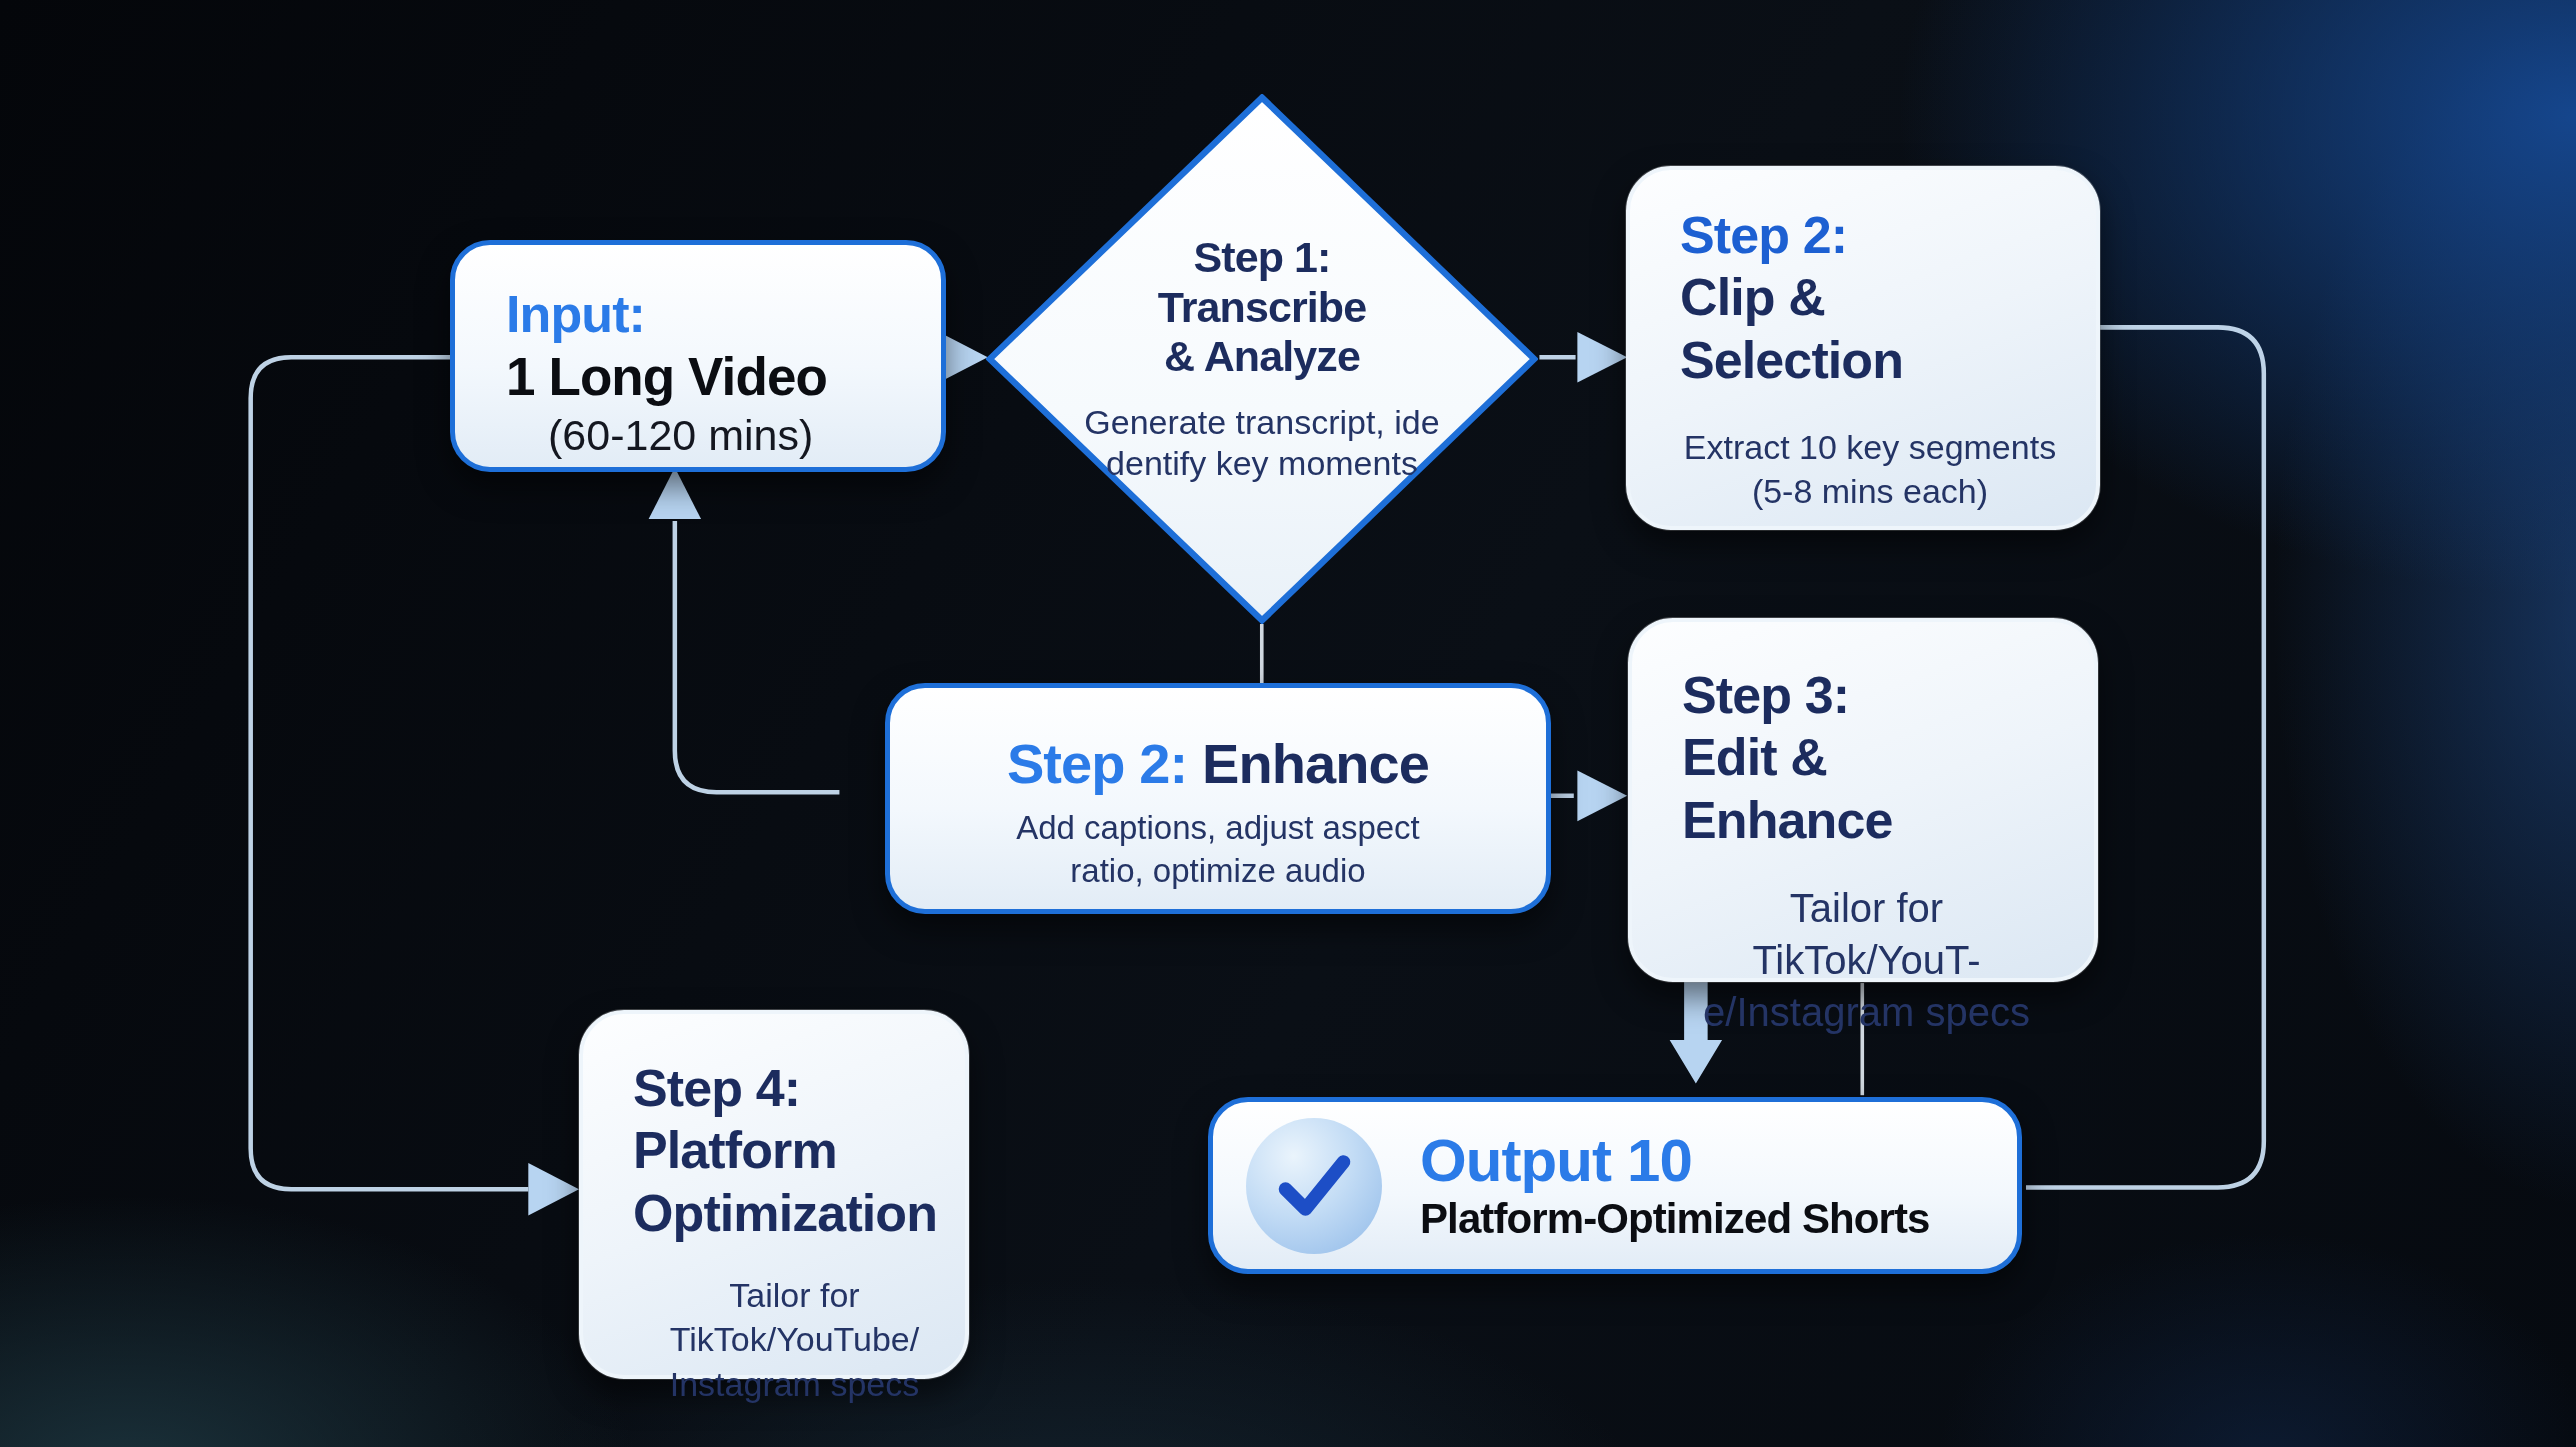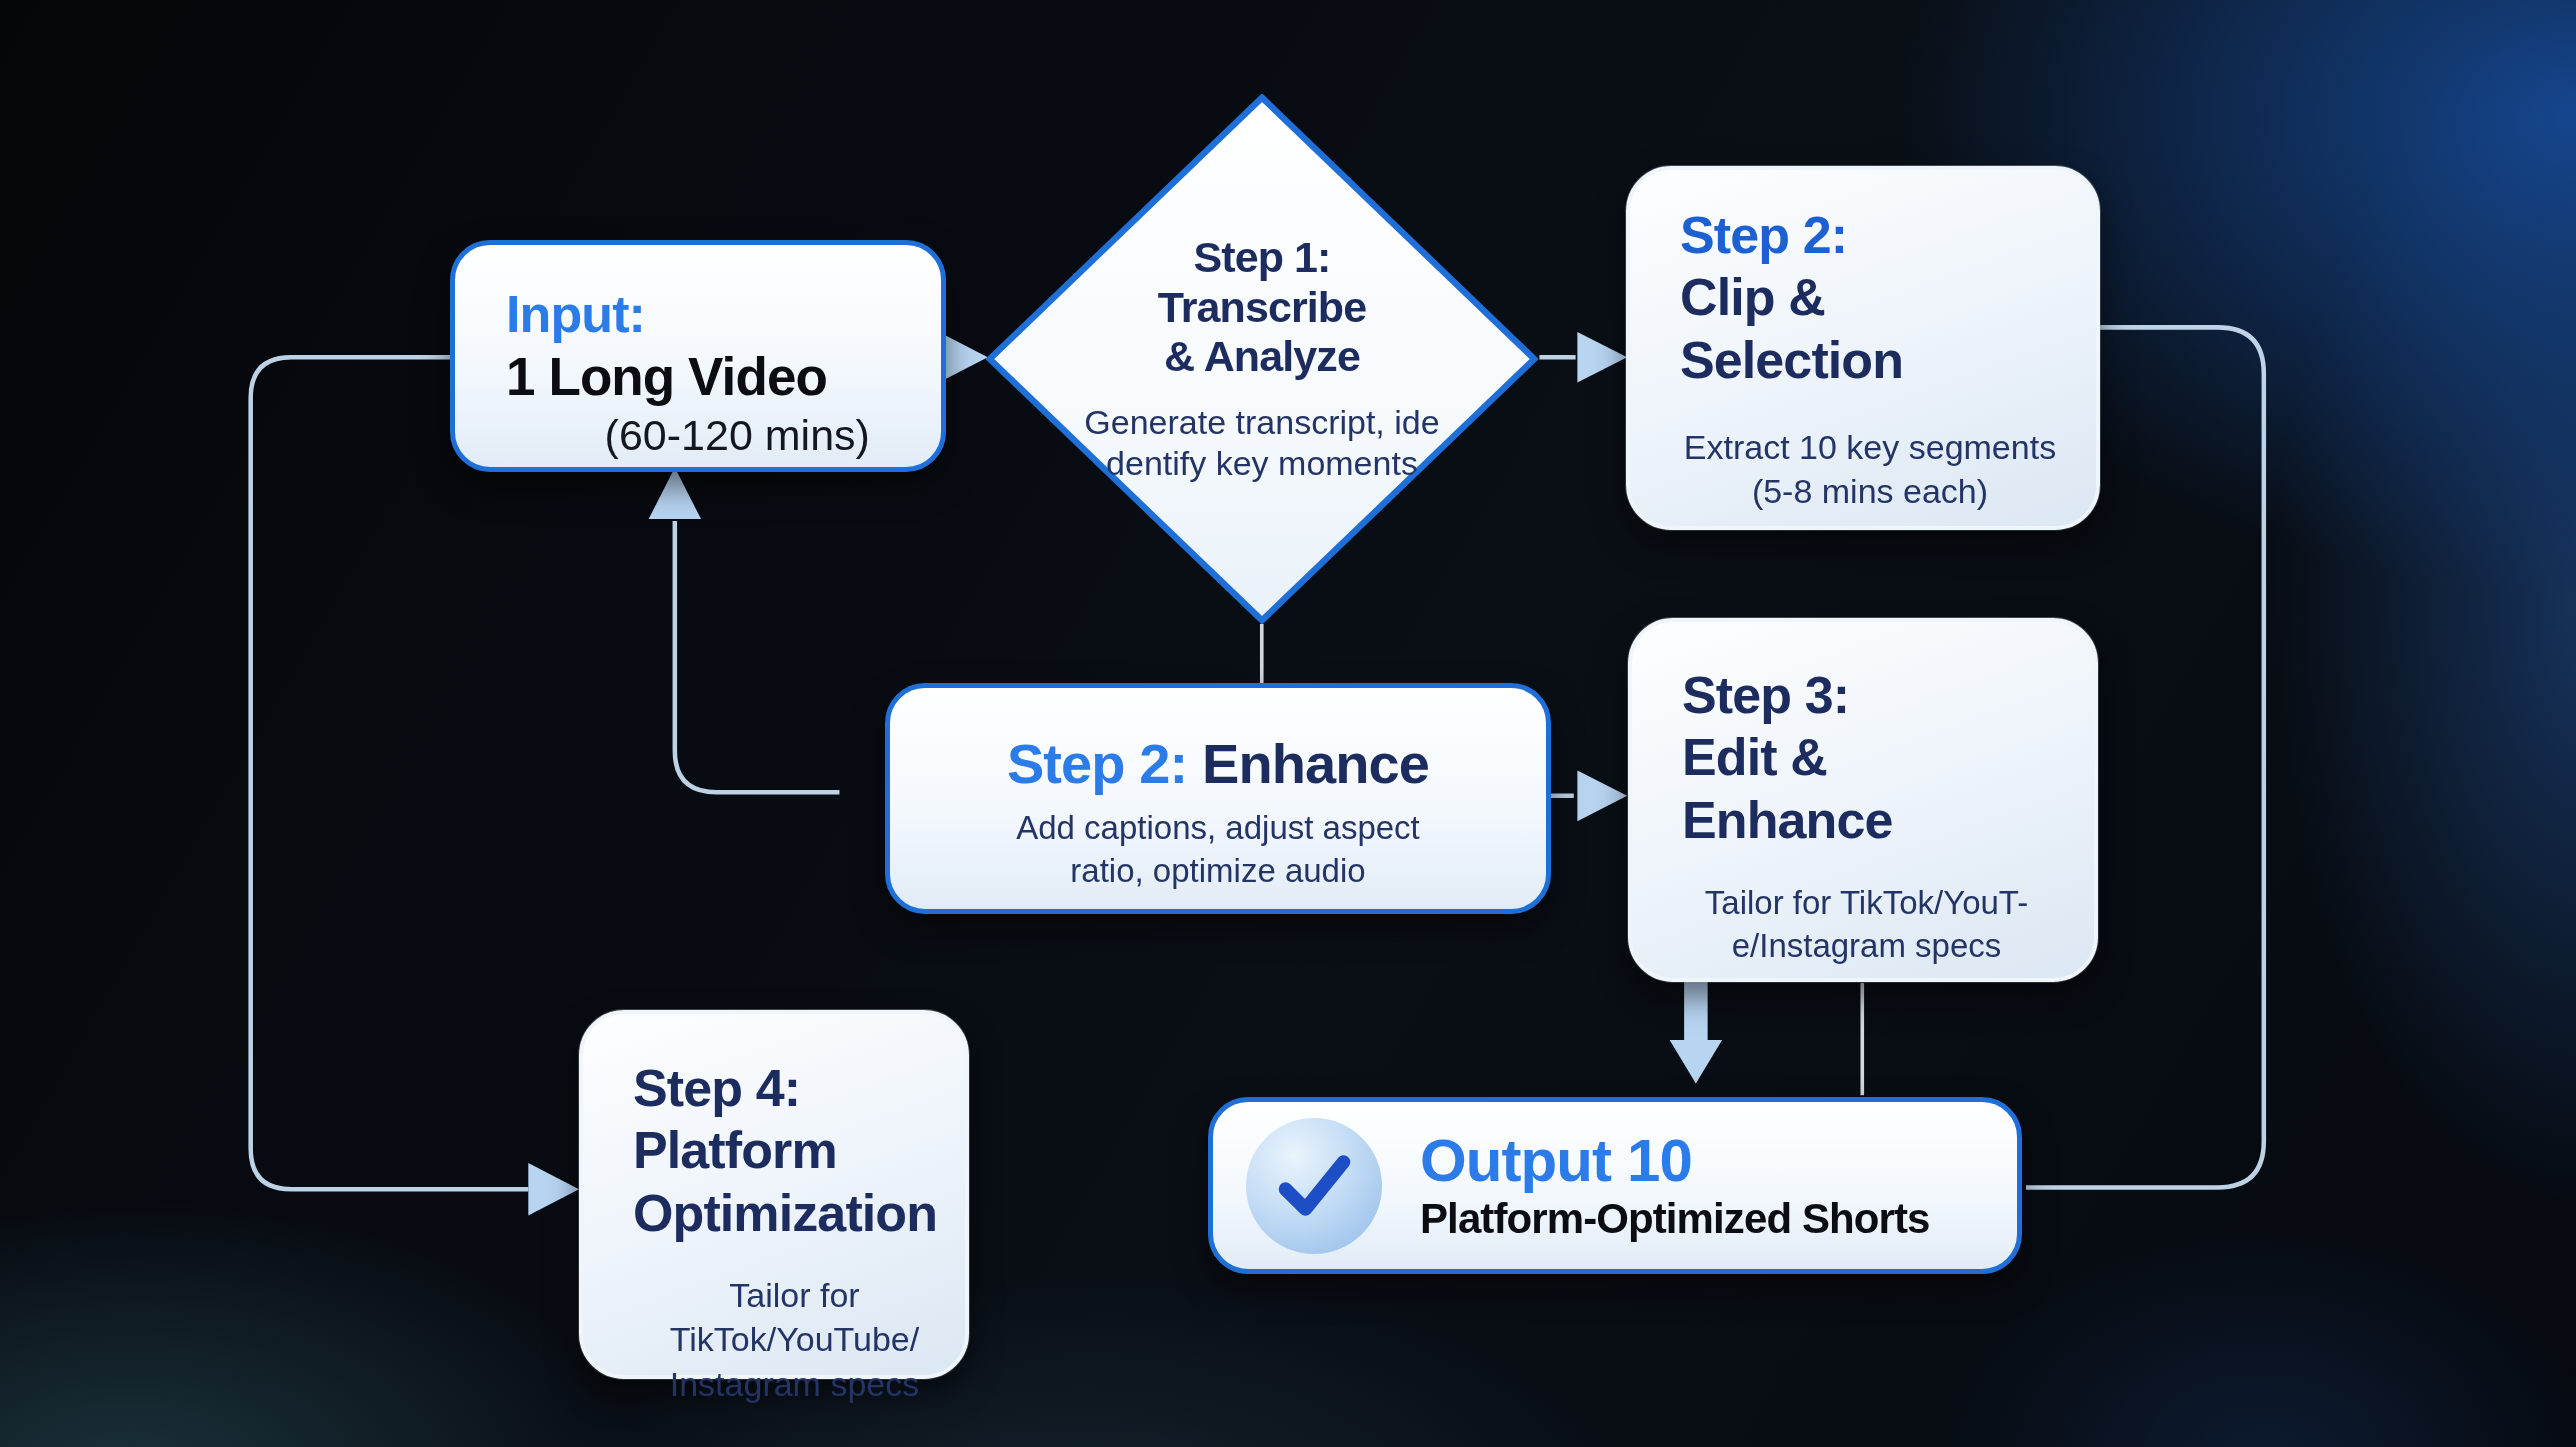--- a/index.html
+++ b/index.html
@@ -33,21 +33,21 @@
   .t-accent{color:#2b7be8;}
   .t-accent-deep{color:#1d60d2;}
   .t-navy{color:#1c2c5e;}
   .t-black{color:#0b0d12;}
   .title{font-weight:bold;letter-spacing:-0.9px;}
 
   
   .input-node{left:450px;top:240px;width:496px;height:232px;padding:40px 14.5px 0 51px;}
   .input-title{font-size:52px;line-height:1.12;}
   .input-video{font-size:53px;line-height:1.15;margin-top:3.6px;}
-  .input-dur{font-size:43px;color:#141720;margin-left:42px;margin-top:3.6px;text-align:center;}
+  .input-dur{font-size:43px;color:#141720;margin-left:42px;margin-top:3.6px;}
 
   
   .diamond-node{left:986px;top:94px;width:552px;height:530px;}
   .diamond-node svg{position:absolute;left:0;top:0;}
   .diamond-text{
     position:absolute;inset:0;display:flex;flex-direction:column;align-items:center;justify-content:center;
     text-align:center;clip-path:polygon(50% 1%, 99% 50%, 50% 99%, 1% 50%);
   }
   .d-title{font-size:43px;line-height:1.15;font-weight:bold;letter-spacing:-0.9px;white-space:nowrap;text-align:right;}
   .d-sub{font-size:34px;line-height:1.22;color:#243465;white-space:nowrap;}
@@ -59,21 +59,21 @@
   .node-sub{font-size:34px;line-height:1.3;color:#243465;text-align:center;}
   .clip-node .node-sub{margin:34px 36px 0 0;}
 
   
   .enhance-node{left:838px;top:683px;width:666px;height:231px;text-align:center;padding-top:45px;margin-left:47px;}
   .enhance-title{font-size:56px;line-height:1.1;}
   .enhance-node .node-sub{font-size:33px;margin-top:12.7px;}
 
   
   .step3-node{left:1628px;top:618px;width:470px;height:364px;padding:42px 0 0 50px;}
-  .step3-node .node-sub{font-size:33px;margin:31px 43px 0 0;}
+  .step3-node .node-sub{font-size:40px;margin:31px 43px 0 0;}
 
   
   .step4-node{left:579px;top:1010px;width:390px;height:369px;padding:43px 0 0 50px;}
   .step4-node .node-sub{margin:29px 9px 0 0;}
 
   
   .output-node{left:1208px;top:1097px;width:814px;height:177px;display:flex;align-items:center;padding-left:33px;}
   .check-circle{
     width:136px;height:136px;border-radius:50%;flex:0 0 auto;
     background:radial-gradient(circle at 35% 28%, #eaf4fc 0%, #c3dcf5 45%, #8fb9e8 100%);

